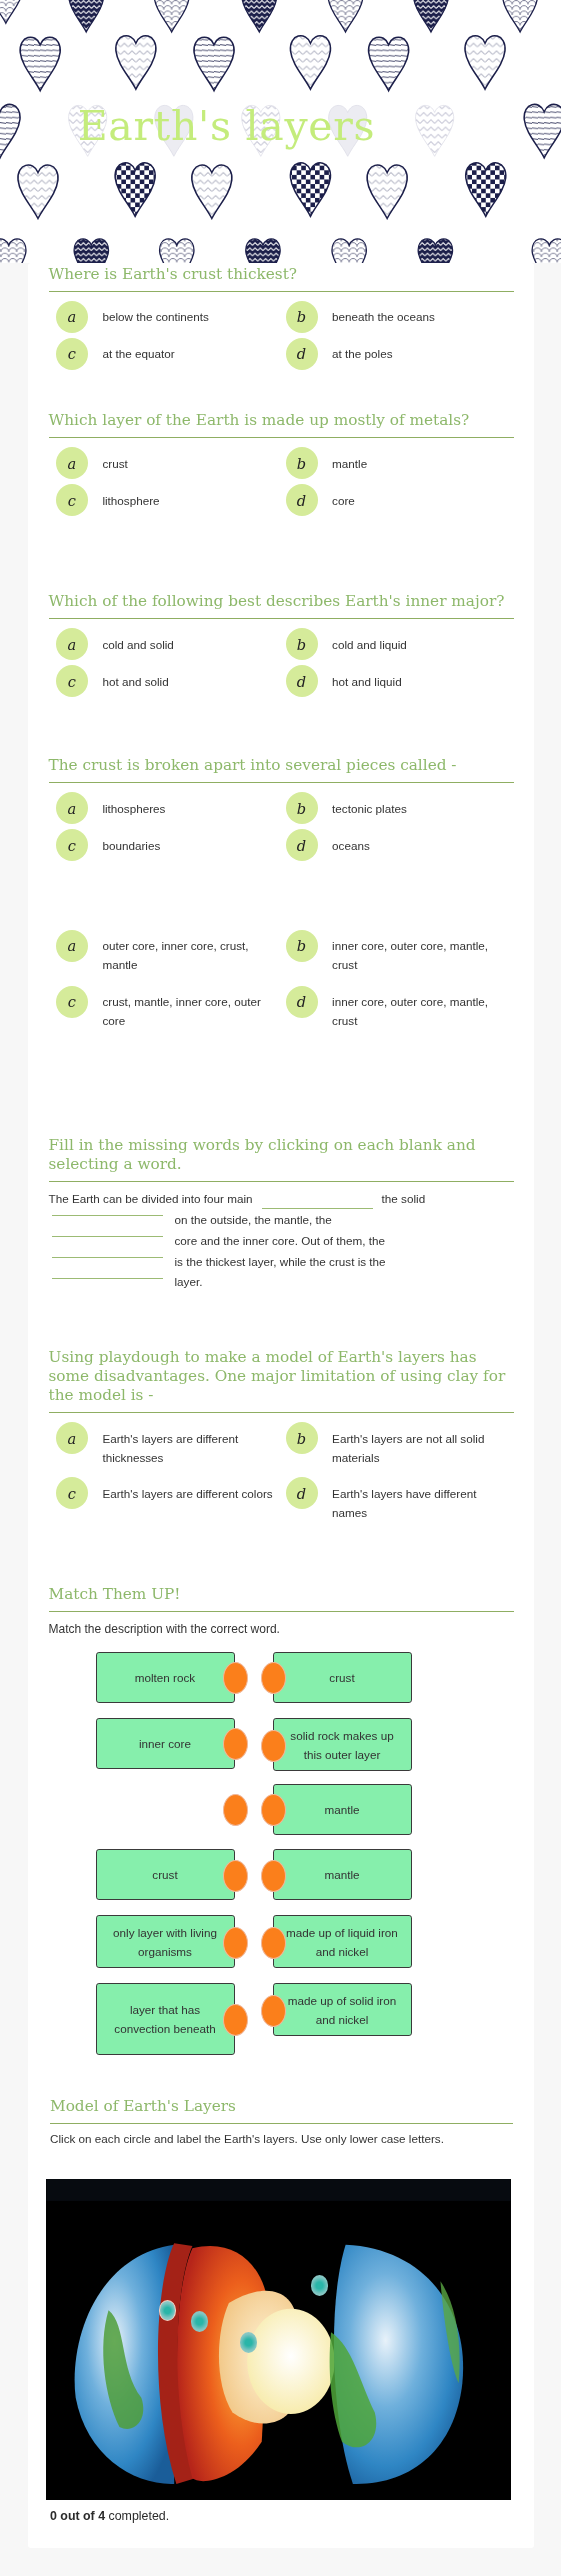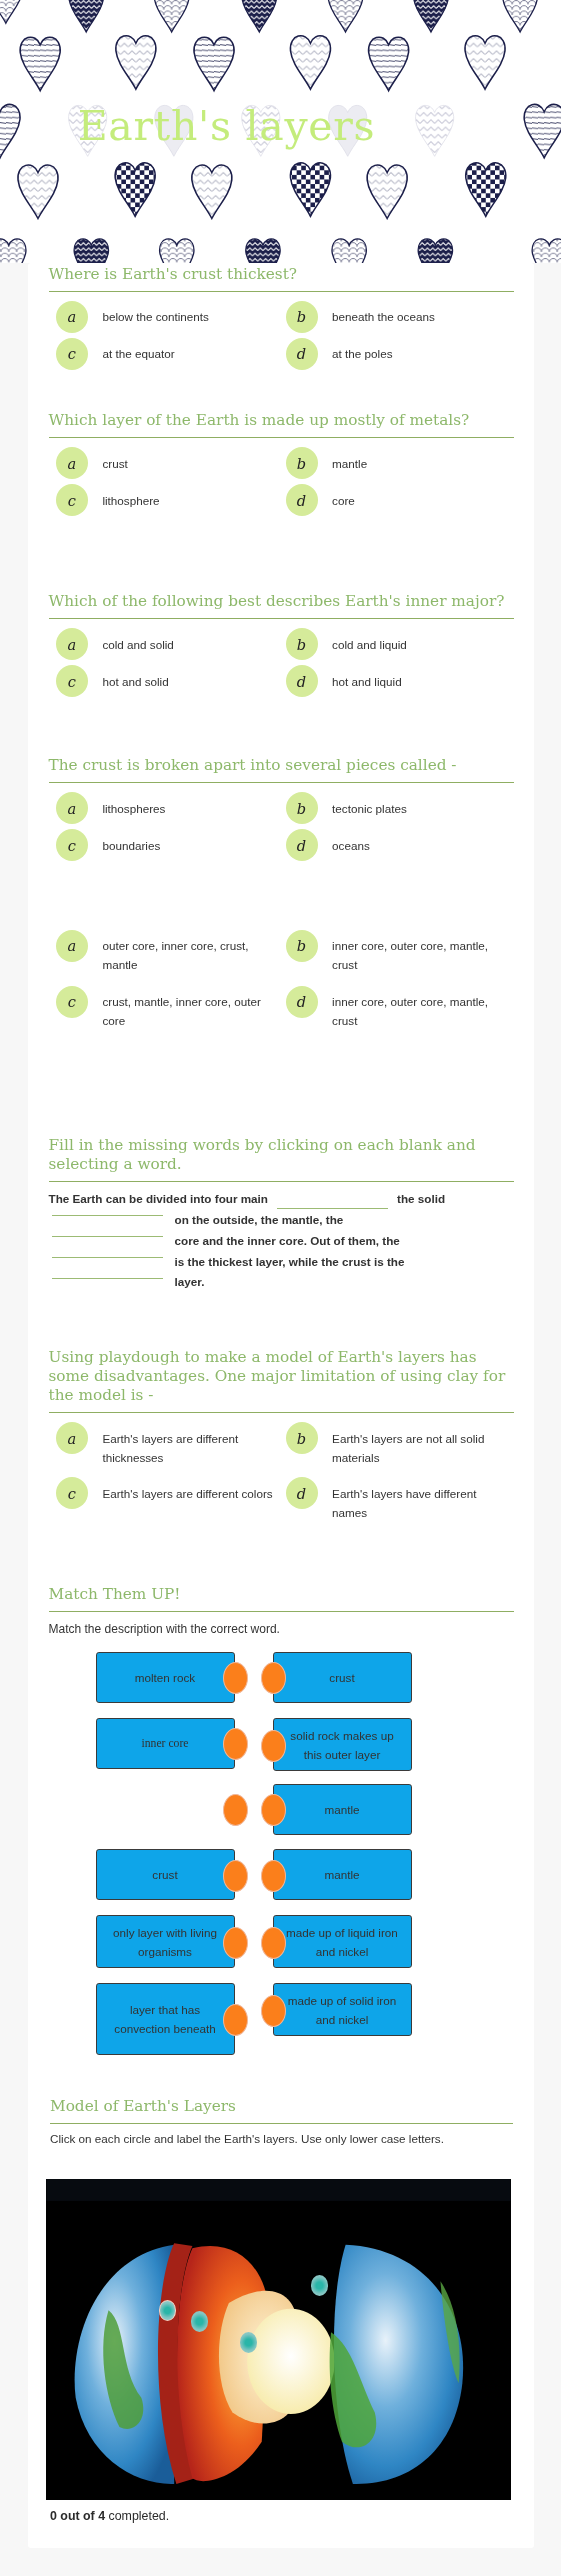--- a/index.html
+++ b/index.html
@@ -49,27 +49,27 @@
     font-family: "DejaVu Serif", serif; font-style: italic;
     font-size: 14.6px; color: #222; flex-shrink: 0;
   }
   .choice-text {
     margin-left: 14.6px; font-size: 11.7px; line-height: 19px; color: #333;
     padding-top: 6.6px; width: 175px;
   }
   
   .fill-body { font-size: 11.7px; line-height: 21px; color: #333; margin-top: 5.8px; position: relative; height: 110px; }
   .blank { display: inline-block; border-bottom: 1.1px solid #9cbb74; height: 16px; vertical-align: bottom; cursor: pointer; }
-  .fill-line { position: absolute; white-space: nowrap; font-weight: bold; }
+  .fill-line { position: absolute; white-space: nowrap; }
   
   .match-instr { font-size: 12px; color: #333; margin-top: 10.2px; }
   .match-box {
     position: absolute; width: 139px; border: 1.1px solid #3a3a3a; border-radius: 2.9px;
     display: flex; align-items: center; justify-content: center; text-align: center;
-    font-size: 11.7px; line-height: 19px; color: #333; background: #0ea5e9; cursor: pointer;
+    font-size: 11.7px; line-height: 19px; color: #333; background: #86efac; cursor: pointer;
     padding: 0 10.2px;
   }
   .dot {
     position: absolute; width: 25px; height: 32px; border-radius: 50%;
     background: #fb7f1b; border: 1.1px solid #f0b79a; cursor: pointer;
   }
   
   .model-img {
     position: absolute; left: 8.8px; width: 465px; height: 321px; background: #000;
   }
@@ -367,21 +367,21 @@
           <span class="choice-text">Earth's layers have different names</span>
         </div>
     </div>
   </div>
 
   <div class="section" style="top:1322px;height:475px;">
     <div class="q-title">Match Them UP!</div>
     <div class="match-instr">Match the description with the correct word.</div>
 
     <div class="match-box" style="left:47px;top:67px;height:51px;">molten rock</div>
-    <div class="match-box" style="left:47px;top:133px;height:51px;font-family:Liberation Serif, serif;">inner core</div>
+    <div class="match-box" style="left:47px;top:133px;height:51px;">inner core</div>
     <div class="match-box" style="left:47px;top:264px;height:51px;">crust</div>
     <div class="match-box" style="left:47px;top:330px;height:53px;">only layer with living organisms</div>
     <div class="match-box" style="left:47px;top:398px;height:72px;">layer that has convection beneath</div>
 
     <div class="match-box" style="left:224px;top:67px;height:51px;">crust</div>
     <div class="match-box" style="left:224px;top:133px;height:53px;">solid rock makes up this outer layer</div>
     <div class="match-box" style="left:224px;top:199px;height:51px;">mantle</div>
     <div class="match-box" style="left:224px;top:264px;height:51px;">mantle</div>
     <div class="match-box" style="left:224px;top:330px;height:53px;">made up of liquid iron and nickel</div>
     <div class="match-box" style="left:224px;top:398px;height:53px;">made up of solid iron and nickel</div>

